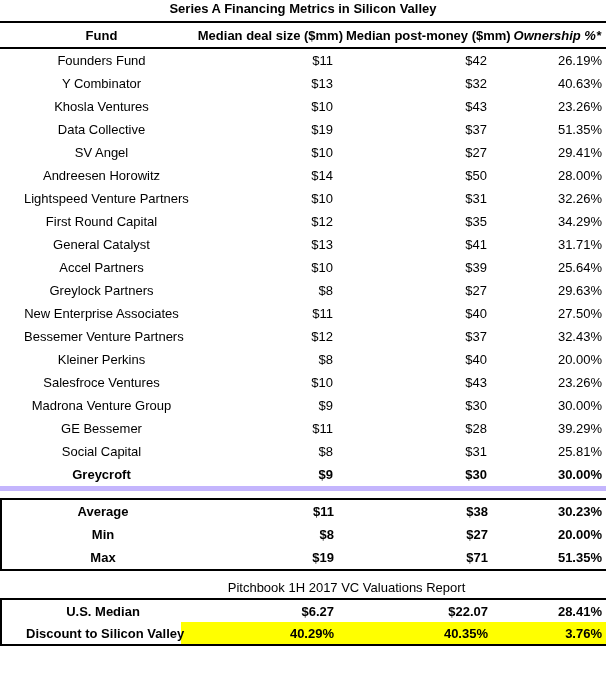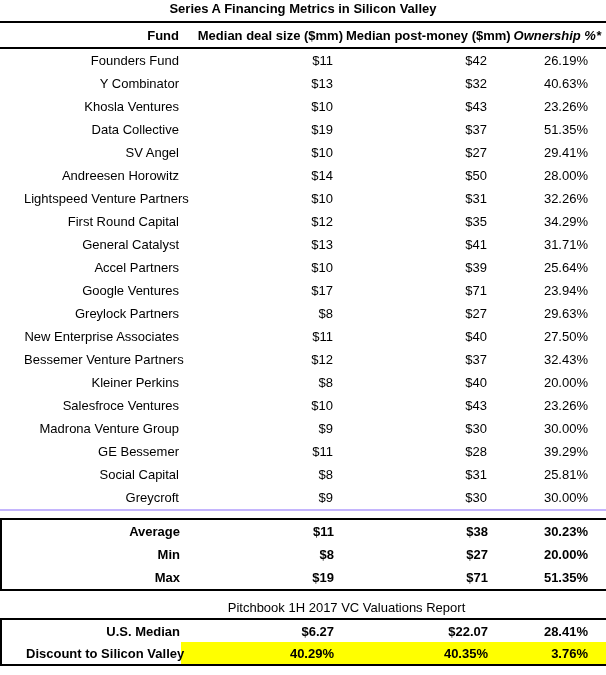--- a/index.html
+++ b/index.html
@@ -36,30 +36,30 @@
 
   .main-table { border-top: 2px solid #000; }
   .main-table th {
     font-weight: bold;
     height: 22px;
     border-bottom: 2px solid #000;
     white-space: nowrap;
     overflow: visible;
   }
   .main-table td { height: 21px; white-space: nowrap; }
-  .main-table tbody tr:last-child td { border-bottom: 2px solid #c4b5fd; }
-
-  .c1 { text-align: right;  padding-left: 24px; }
+  .main-table tbody tr:last-child td { border-bottom: 5px solid #c4b5fd; font-weight: bold; }
+
+  .c1 { text-align: center;  padding-left: 24px; }
   .c2, .c3, .c4 { text-align: right; }
   th.c2 { padding-right: 2px; }
   th.c3 { padding-right: 1px; }
   th.c4 { padding-right: 5px; font-style: italic; }
   td.c2 { padding-right: 12px; }
   td.c3 { padding-right: 10px; }
-  td.c4 { padding-right: 18px; }
+  td.c4 { padding-right: 4px; }
 
   .summary-table {
     margin-top: 7px;
     border: 2px solid #000;
     font-weight: bold;
   }
   .summary-table td { height: 21px; white-space: nowrap; }
 
   .pitchbook-title {
     font-weight: normal;
@@ -154,26 +154,20 @@
         <td class="c3">$41</td>
         <td class="c4">31.71%</td>
       </tr>
       <tr>
         <td class="c1">Accel Partners</td>
         <td class="c2">$10</td>
         <td class="c3">$39</td>
         <td class="c4">25.64%</td>
       </tr>
       <tr>
-        <td class="c1">Google Ventures</td>
-        <td class="c2">$17</td>
-        <td class="c3">$71</td>
-        <td class="c4">23.94%</td>
-      </tr>
-      <tr>
         <td class="c1">Greylock Partners</td>
         <td class="c2">$8</td>
         <td class="c3">$27</td>
         <td class="c4">29.63%</td>
       </tr>
       <tr>
         <td class="c1">New Enterprise Associates</td>
         <td class="c2">$11</td>
         <td class="c3">$40</td>
         <td class="c4">27.50%</td>

